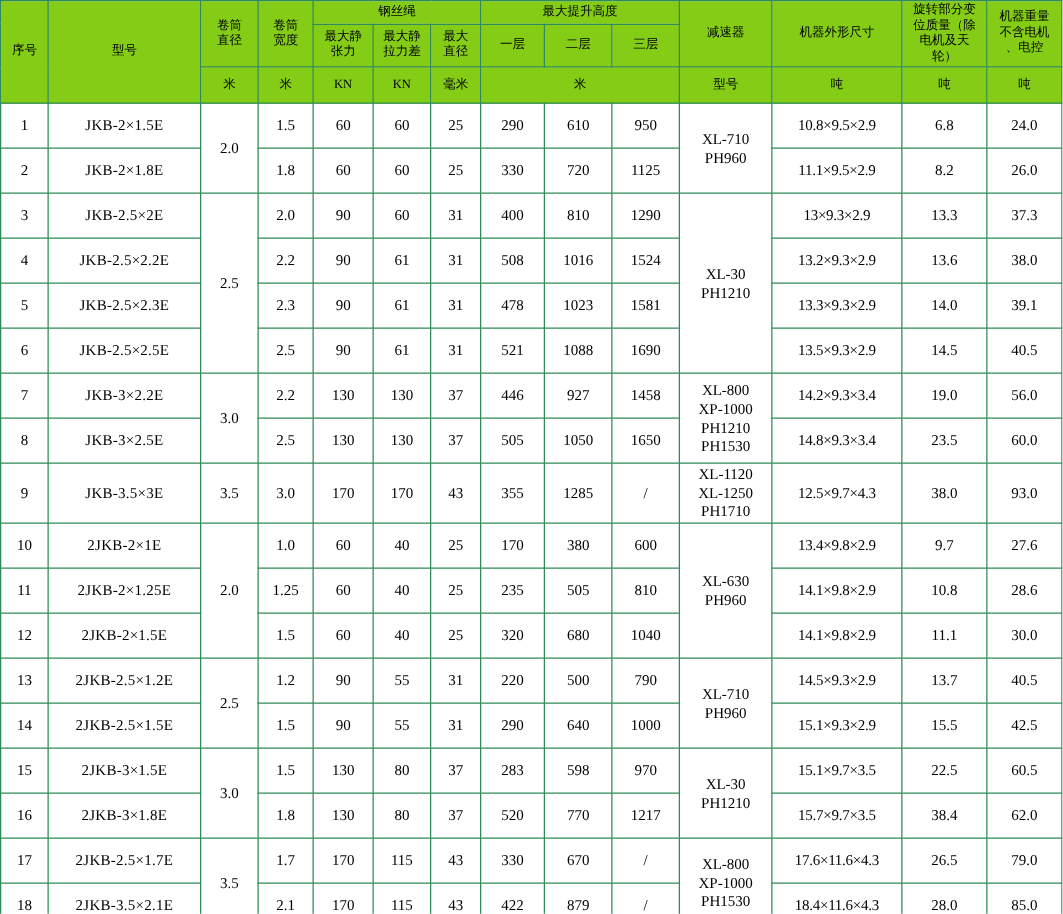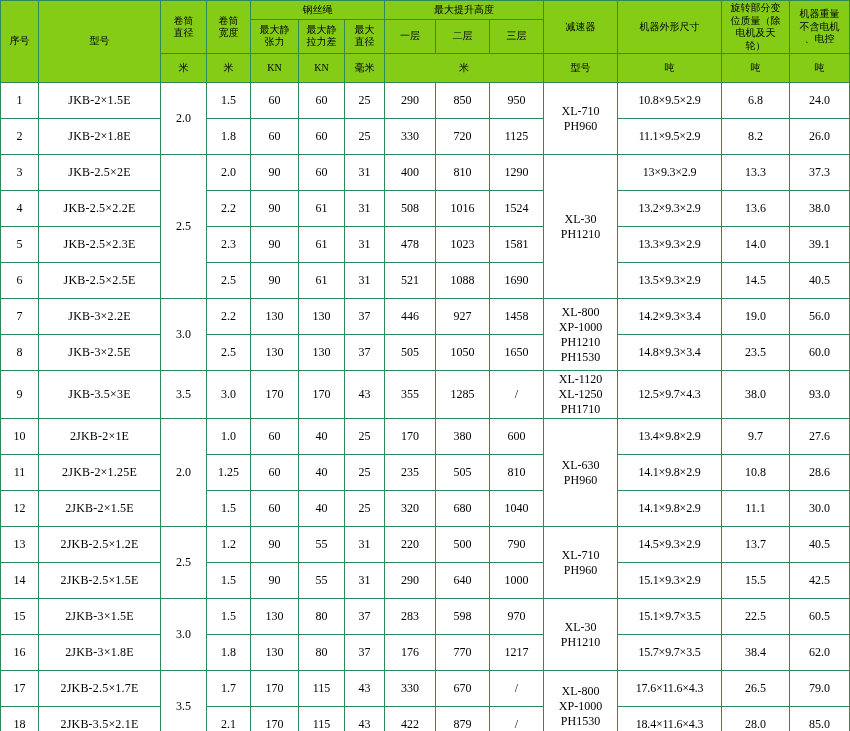--- a/index.html
+++ b/index.html
@@ -128,21 +128,21 @@
   <tbody id="table-body">
       <tr>
         <td class="idx row-cell">1</td>
         <td class="model">JKB-2×1.5E</td>
         <td rowspan="2">2.0</td>
         <td>1.5</td>
         <td>60</td>
         <td>60</td>
         <td>25</td>
         <td>290</td>
-        <td>850</td>
+        <td>610</td>
         <td>950</td>
         <td rowspan="2" class="multi">XL-710<br>PH960</td>
         <td class="wide-txt">10.8×9.5×2.9</td>
         <td>6.8</td>
         <td>24.0</td>
       </tr>
       <tr>
         <td class="idx row-cell">2</td>
         <td class="model">JKB-2×1.8E</td>
         <td>1.8</td>
@@ -350,21 +350,21 @@
         <td>22.5</td>
         <td>60.5</td>
       </tr>
       <tr>
         <td class="idx row-cell">16</td>
         <td class="model">2JKB-3×1.8E</td>
         <td>1.8</td>
         <td>130</td>
         <td>80</td>
         <td>37</td>
-        <td>176</td>
+        <td>520</td>
         <td>770</td>
         <td>1217</td>
         <td class="wide-txt">15.7×9.7×3.5</td>
         <td>38.4</td>
         <td>62.0</td>
       </tr>
       <tr>
         <td class="idx row-cell">17</td>
         <td class="model">2JKB-2.5×1.7E</td>
         <td rowspan="2">3.5</td>

